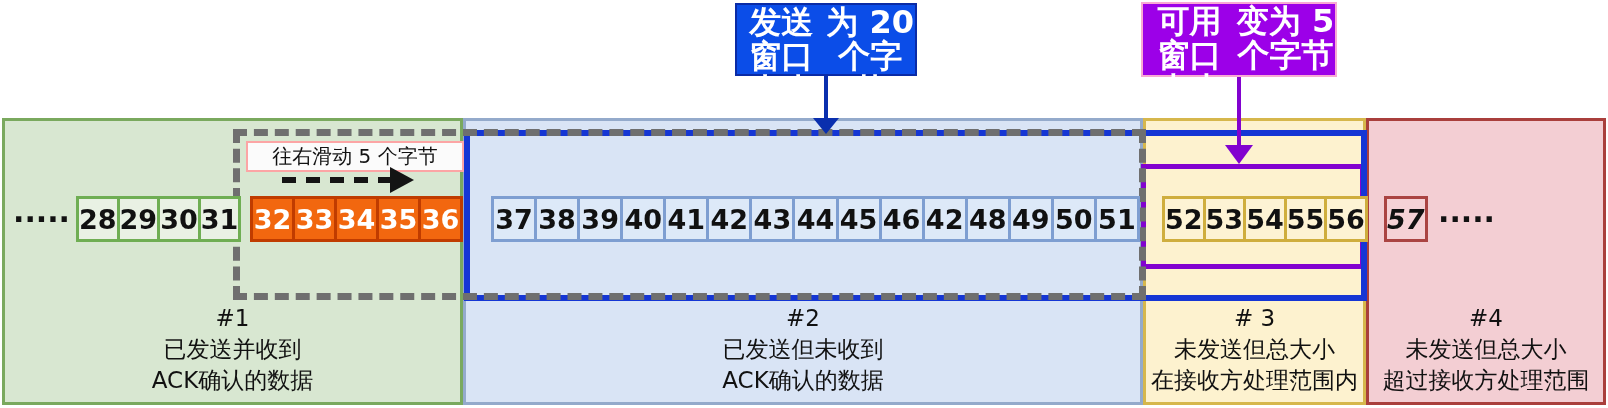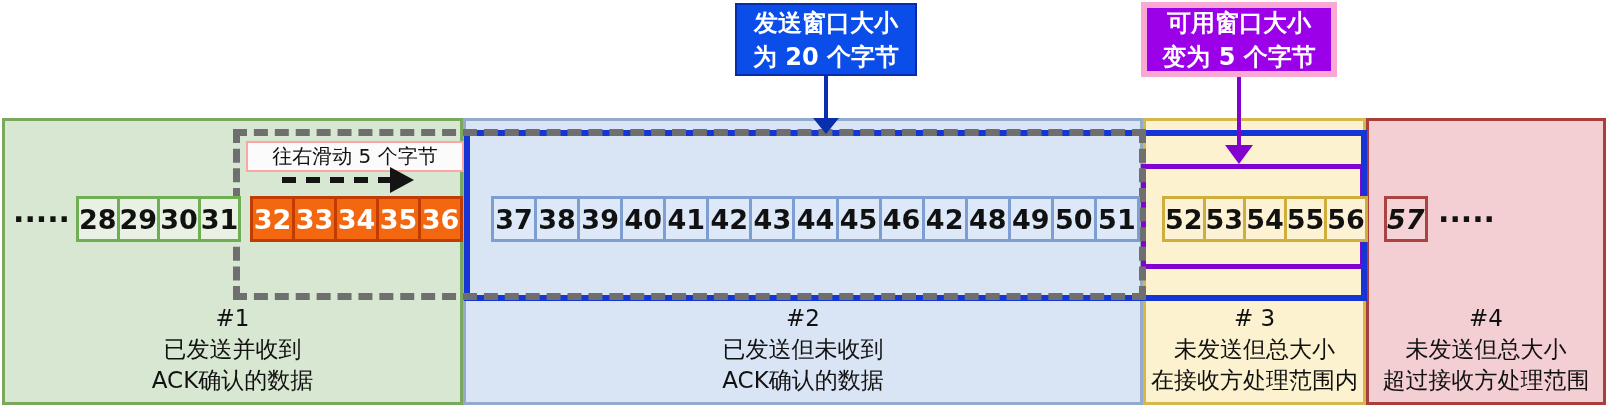--- a/index.html
+++ b/index.html
@@ -38,24 +38,24 @@
   .cell-yellow{background:#fdf3d4;border-color:#cfae3e;color:#111;}
   .cg-red{left:1368px;width:47px;}
   .cell-red{background:#f5d2d6;border-color:#aa4442;color:#111;font-style:italic;}
 
   .ellipsis{position:absolute;top:196px;height:46px;display:flex;align-items:center;
     font-size:30px;font-weight:bold;color:#111;z-index:5;}
   .el-left{left:13px;}
   .el-right{left:1438px;}
 
   
-  .toplabel{position:absolute;z-index:6;color:#fff;font-weight:bold;font-size:24px;line-height:34px;
-    text-align:center;box-sizing:border-box;display:flex;flex-direction:column;justify-content:center;}
+  .toplabel{position:absolute;z-index:6;color:#fff;font-weight:bold;font-size:32px;line-height:34px;
+    text-align:center;box-sizing:border-box;display:flex;flex-direction:row;justify-content:center;}
   .tl-blue{left:735px;top:3px;width:182px;height:73px;background:#0b4de8;border:2px solid #0a2ba6;}
-  .tl-purple{left:1141px;top:2px;width:196px;height:75px;background:#9c00e8;border:6px solid #f9a8d4;}
+  .tl-purple{left:1141px;top:2px;width:196px;height:75px;background:#9c00e8;border:2px solid #f9a8d4;}
 
   .arrow-stem{position:absolute;width:4px;z-index:6;}
   .stem-blue{left:824px;top:76px;height:42px;background:#0a2fae;}
   .stem-purple{left:1237px;top:77px;height:68px;background:#8202cf;}
   .arrow-head{position:absolute;width:0;height:0;z-index:6;}
   .head-blue{left:813px;top:118px;border-left:13px solid transparent;border-right:13px solid transparent;border-top:16px solid #0a2fae;}
   .head-purple{left:1225px;top:145px;border-left:14px solid transparent;border-right:14px solid transparent;border-top:19px solid #8202cf;}
 
   
   .slide-note{position:absolute;left:246px;top:141px;width:218px;height:31px;background:#fbfbfb;

